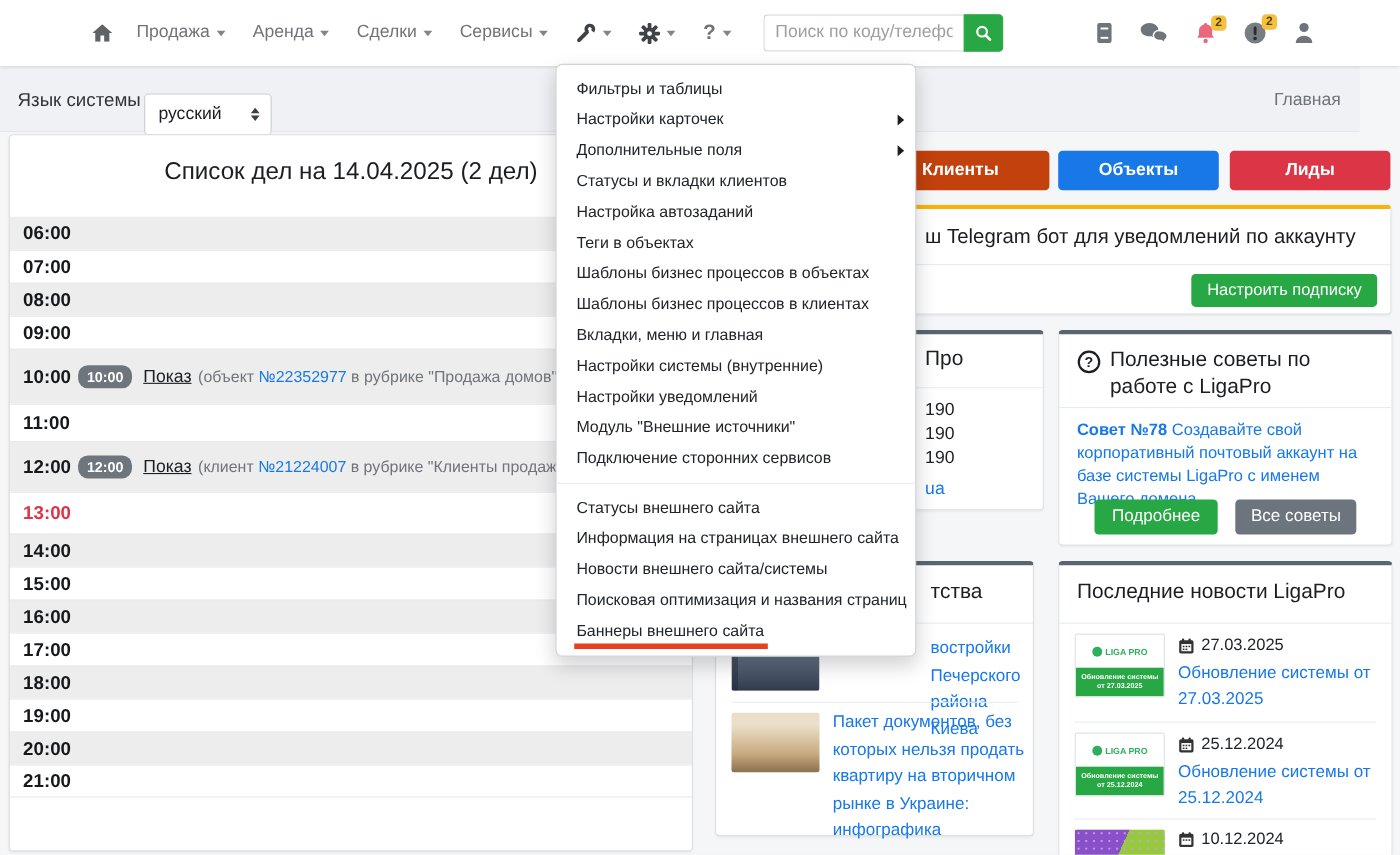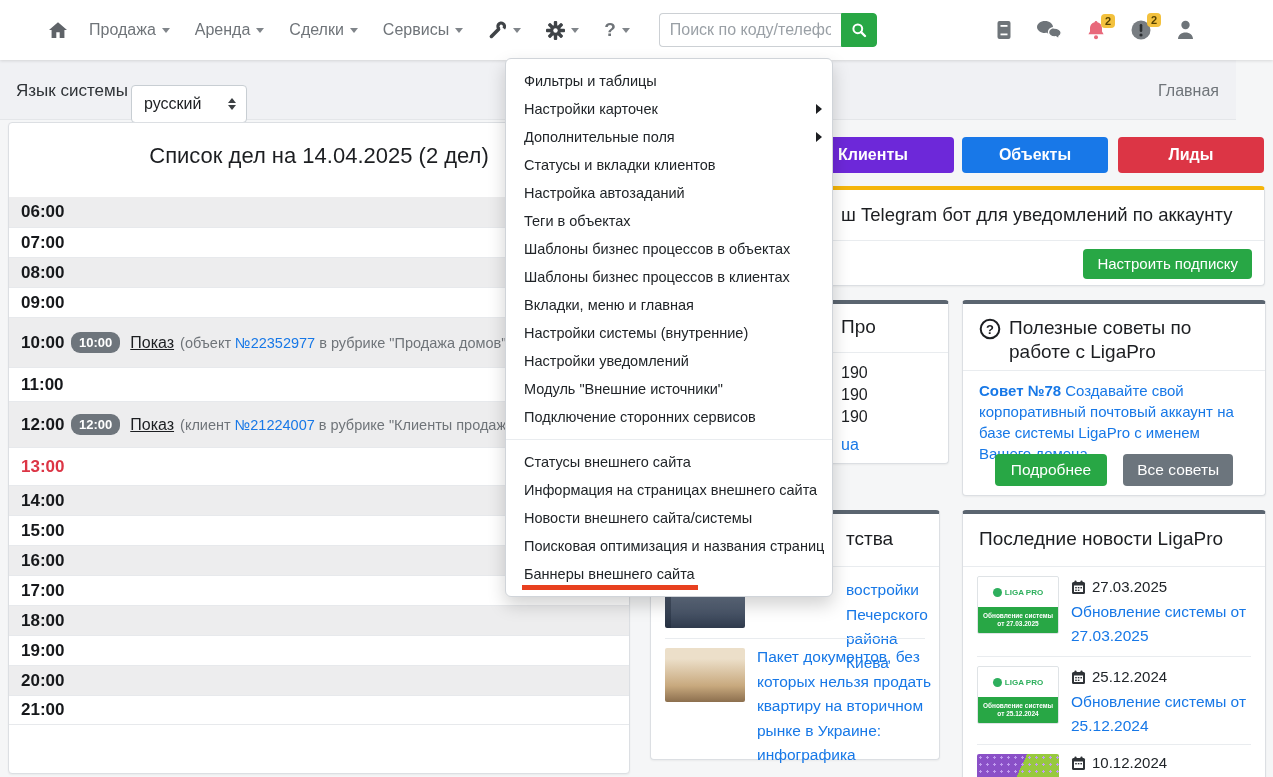--- a/index.html
+++ b/index.html
@@ -4,21 +4,21 @@
 <style>
   * { margin:0; padding:0; box-sizing:border-box; }
   html,body { width:1273px; height:777px; }
   body { position:relative; overflow:hidden; background:#f5f6f7;
          font-family:"Liberation Sans", sans-serif; color:#1c1e21; }
   .abs { position:absolute; }
 
   
   .navbar { position:absolute; left:0; top:0; width:1273px; height:60px; background:#fff;
             box-shadow:0 1px 3px rgba(0,0,0,.12); display:flex; align-items:center;
-            padding:0 78px 0 49px; z-index:30; }
+            padding:0 78px 0 84px; z-index:30; }
   .nav-item { display:flex; align-items:center; margin-right:25px; color:#6f7479;
               font-size:16px; cursor:pointer; position:relative; white-space:nowrap; }
   .caret { width:0; height:0; border-left:4px solid transparent; border-right:4px solid transparent;
            border-top:5px solid #80858a; display:inline-block; margin-left:6px; }
   .caret-r { width:0; height:0; border-top:5px solid transparent; border-bottom:5px solid transparent;
              border-left:6px solid #1c1e21; position:absolute; right:10px; top:9px; }
   .search-wrap { display:flex; margin-left:4px; }
   .search-input { width:182px; height:34px; border:1px solid #ccd0d4; border-right:none;
                   border-radius:4px 0 0 4px; padding:0 10px; font-size:16px; color:#333;
                   font-family:"Liberation Sans", sans-serif; outline:none; }
@@ -283,21 +283,21 @@
       </div>
     <div class="row shaded">
         <span class="time">20:00</span>
       </div>
     <div class="row" style="border-bottom:1px solid #e7e9ec;">
         <span class="time">21:00</span>
       </div>
   </div>
 </div>
 
-<div class="act-btn" style="left:792px; width:162px; background:#6d28d9;">Клиенты</div>
+<div class="act-btn" style="left:792px; width:162px; background:#c2410c;">Клиенты</div>
 <div class="act-btn" style="left:962px; width:146px; background:#1878e8;">Объекты</div>
 <div class="act-btn" style="left:1118px; width:146px; background:#dc3545;">Лиды</div>
 
 <div class="card" style="left:645px; top:186px; width:620px; height:100px; border-top:4px solid #f5b50a;">
   <div class="abs pad-frag" style="top:14px; left:0; font-size:18.5px;">ш Telegram бот для уведомлений по аккаунту</div>
   <div class="divider" style="top:50px;"></div>
   <div class="btn btn-green abs" style="right:12px; top:59px; height:30px; line-height:30px; padding:0 14px;">Настроить подписку</div>
 </div>
 
 <div class="card card-topbar" style="left:645px; top:300px; width:304px; height:164px;">

